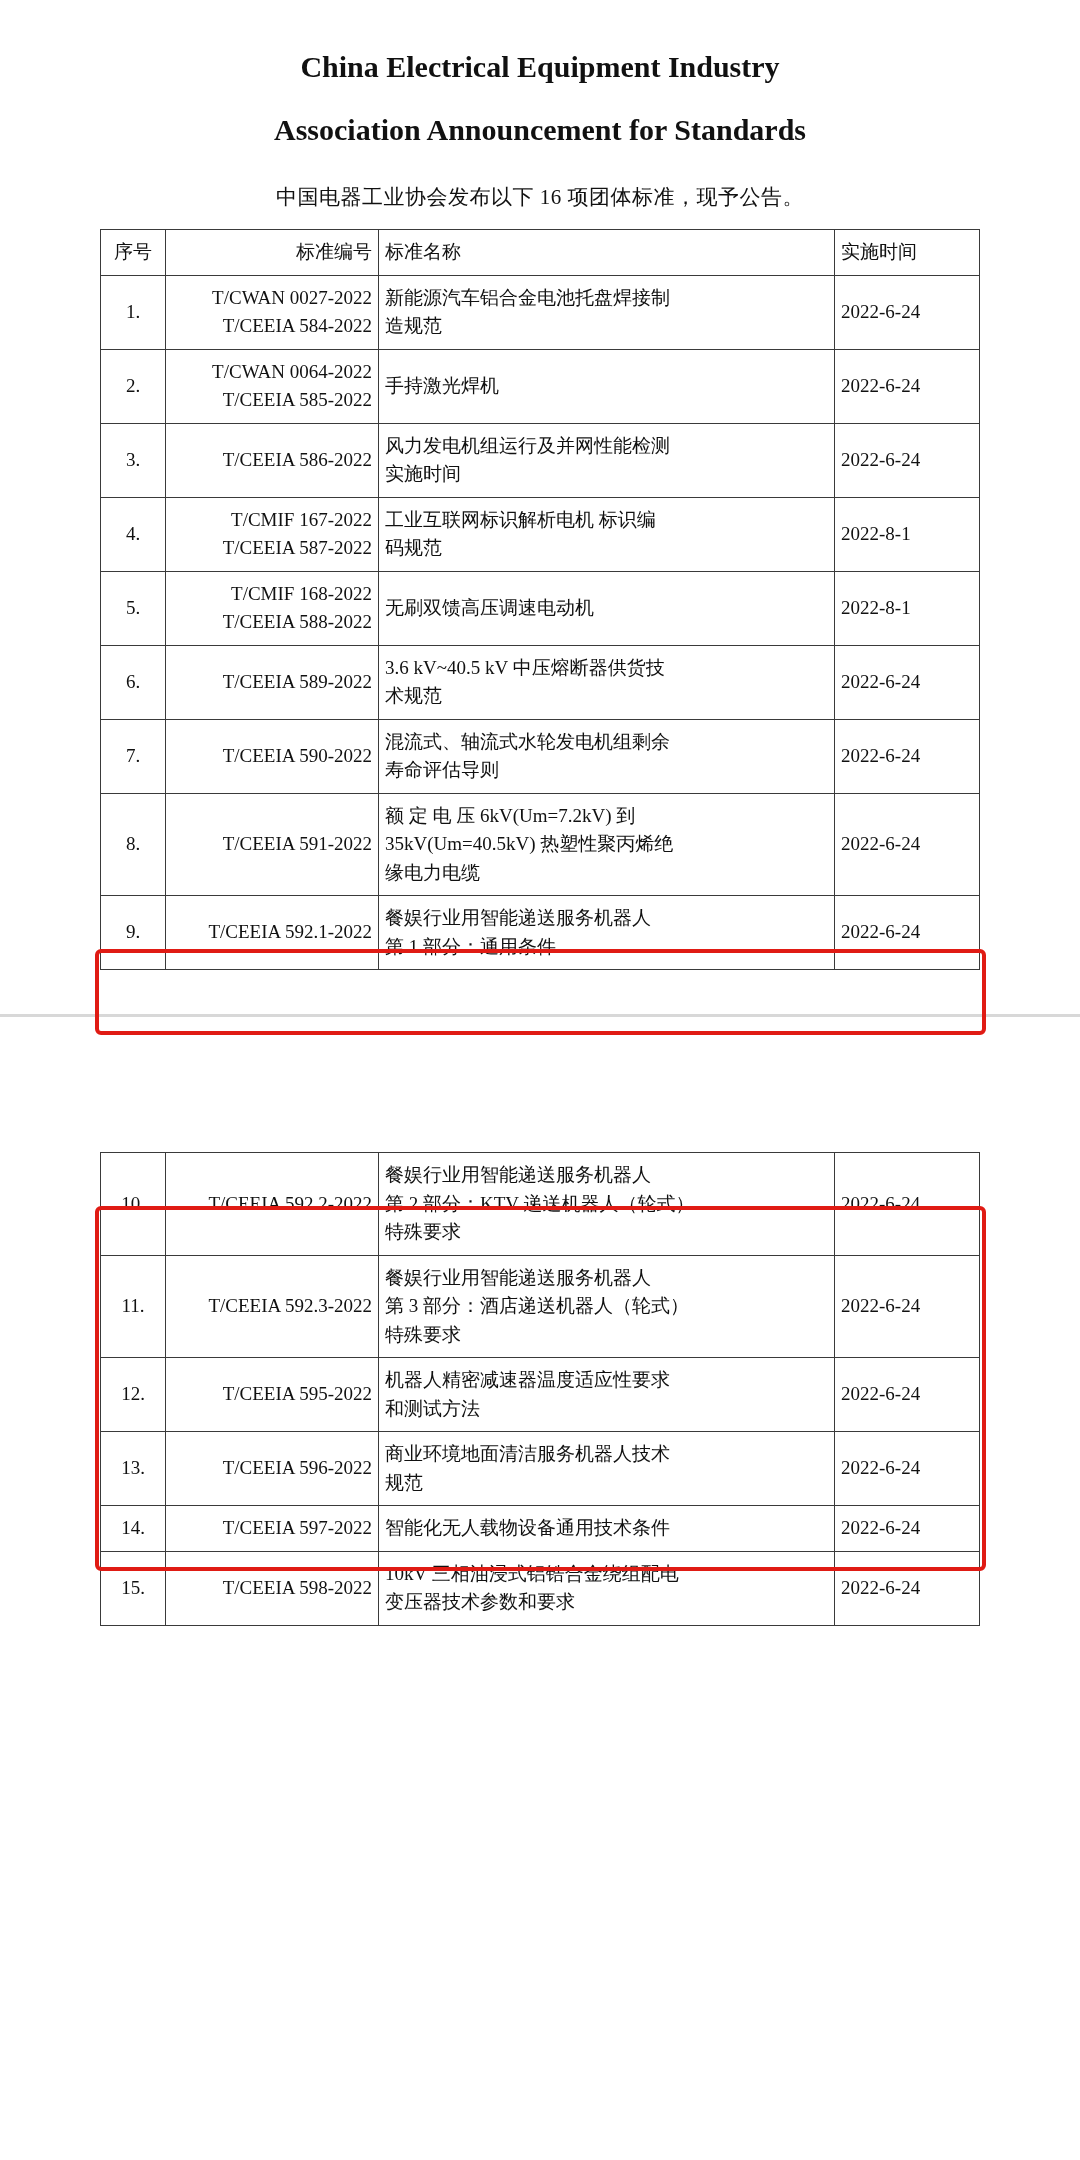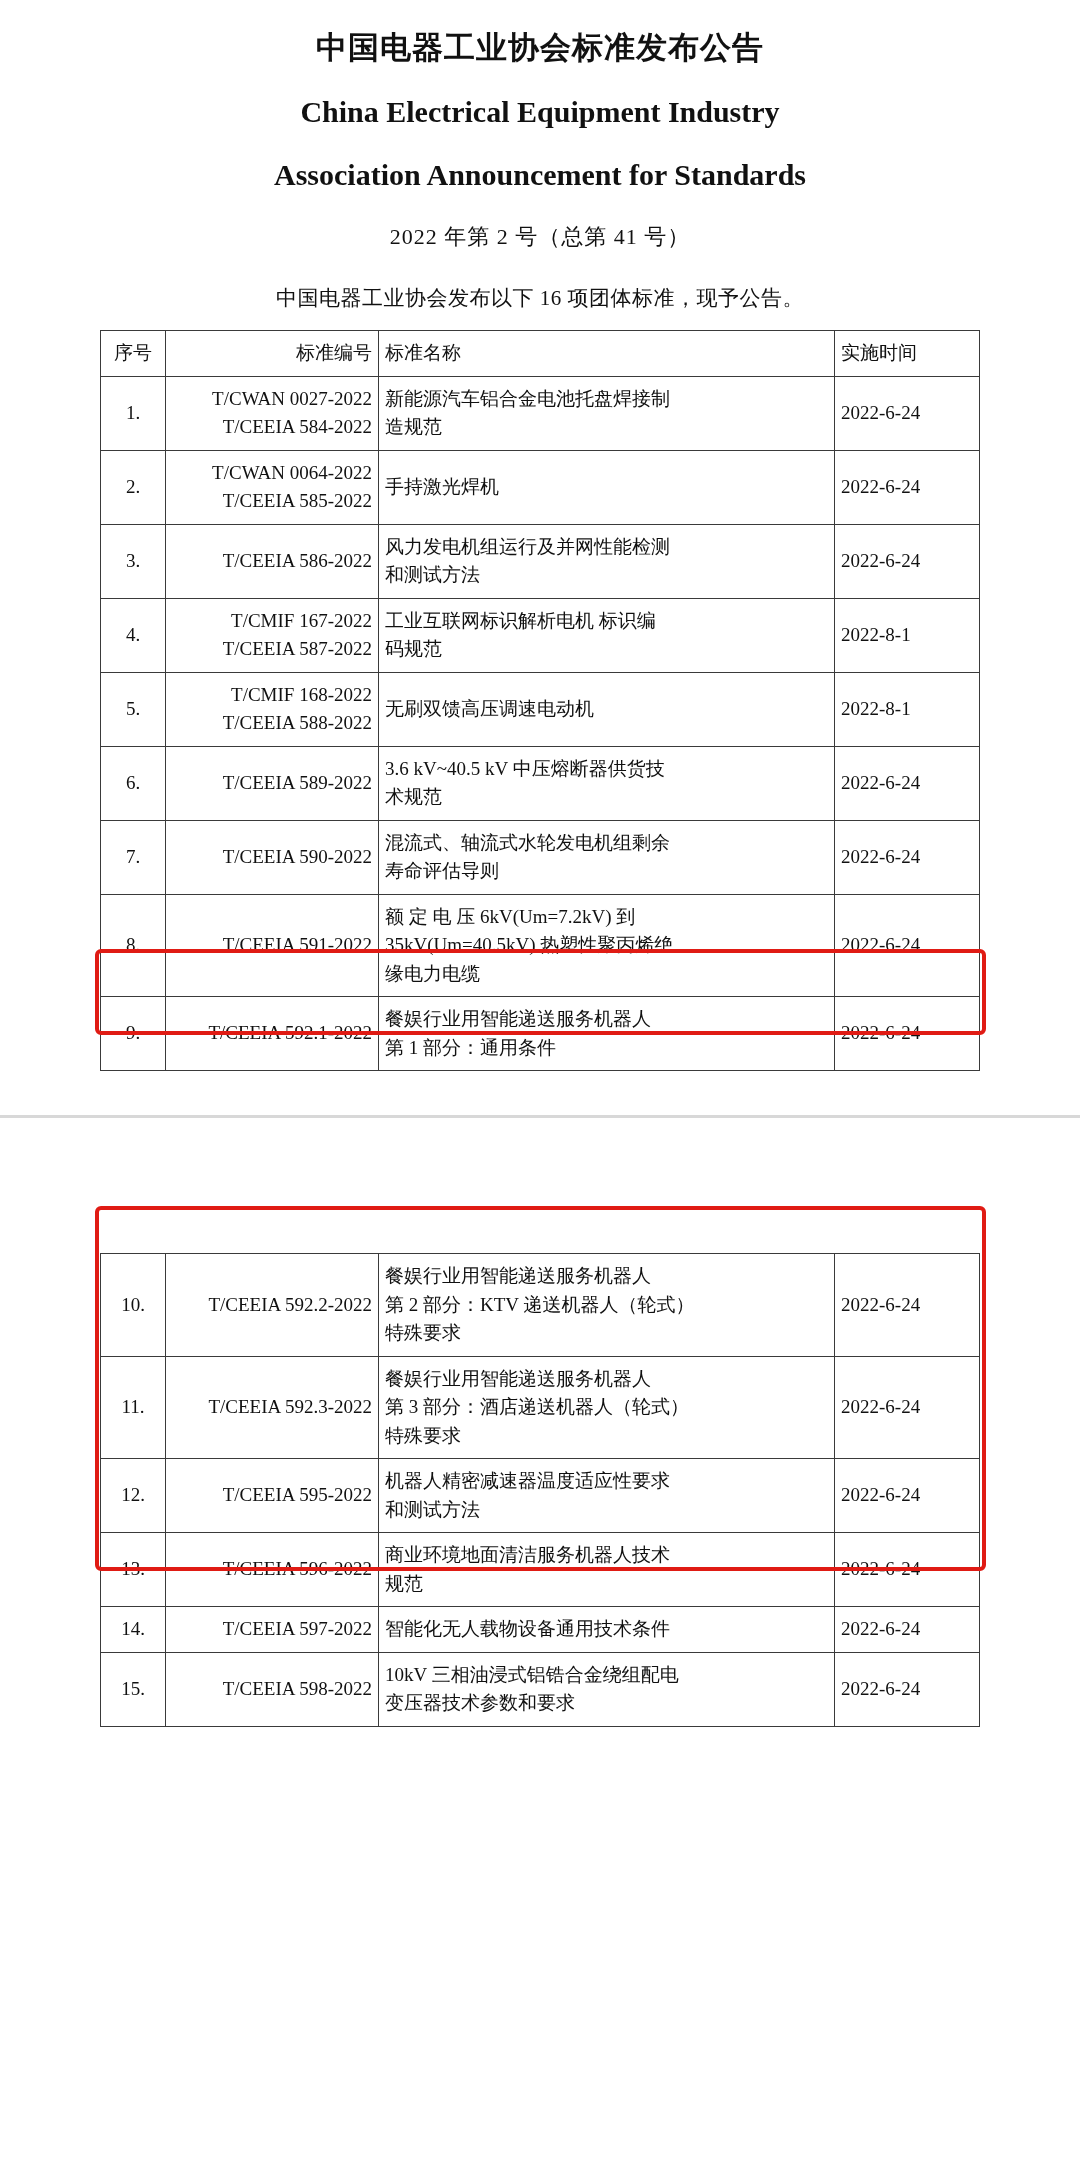--- a/index.html
+++ b/index.html
@@ -113,26 +113,24 @@
   .section2 table.std-table { margin-top: 0; }
 </style>
 </head>
 <body>
 
 <div class="page">
 
   <div class="doc-section">
 
     <div class="title-block">
-      <div class="title-cn">中国电器工业协会标准发布公告</div>
       <div class="title-en">China Electrical Equipment Industry</div>
       <div class="title-en">Association Announcement for Standards</div>
     </div>
 
-    <div class="issue-line">2022 年第 2 号（总第 41 号）</div>
     <div class="intro-line">中国电器工业协会发布以下 16 项团体标准，现予公告。</div>
 
     <table class="std-table">
       <thead>
         <tr>
           <td class="col-idx hdr-idx">序号</td>
           <td class="col-code">标准编号</td>
           <td class="col-name" style="text-align:left">标准名称</td>
           <td class="col-date">实施时间</td>
         </tr>
@@ -150,21 +148,21 @@
             <td class="col-idx">2.</td>
             <td class="col-code">T/CWAN 0064-2022
 T/CEEIA 585-2022</td>
             <td class="col-name name-justify">手持激光焊机</td>
             <td class="col-date">2022-6-24</td>
           </tr>
           <tr>
             <td class="col-idx">3.</td>
             <td class="col-code">T/CEEIA 586-2022</td>
             <td class="col-name name-justify">风力发电机组运行及并网性能检测
-和测试方法</td>
+实施时间</td>
             <td class="col-date">2022-6-24</td>
           </tr>
           <tr>
             <td class="col-idx">4.</td>
             <td class="col-code">T/CMIF 167-2022
 T/CEEIA 587-2022</td>
             <td class="col-name name-justify">工业互联网标识解析电机 标识编
 码规范</td>
             <td class="col-date">2022-8-1</td>
           </tr>

